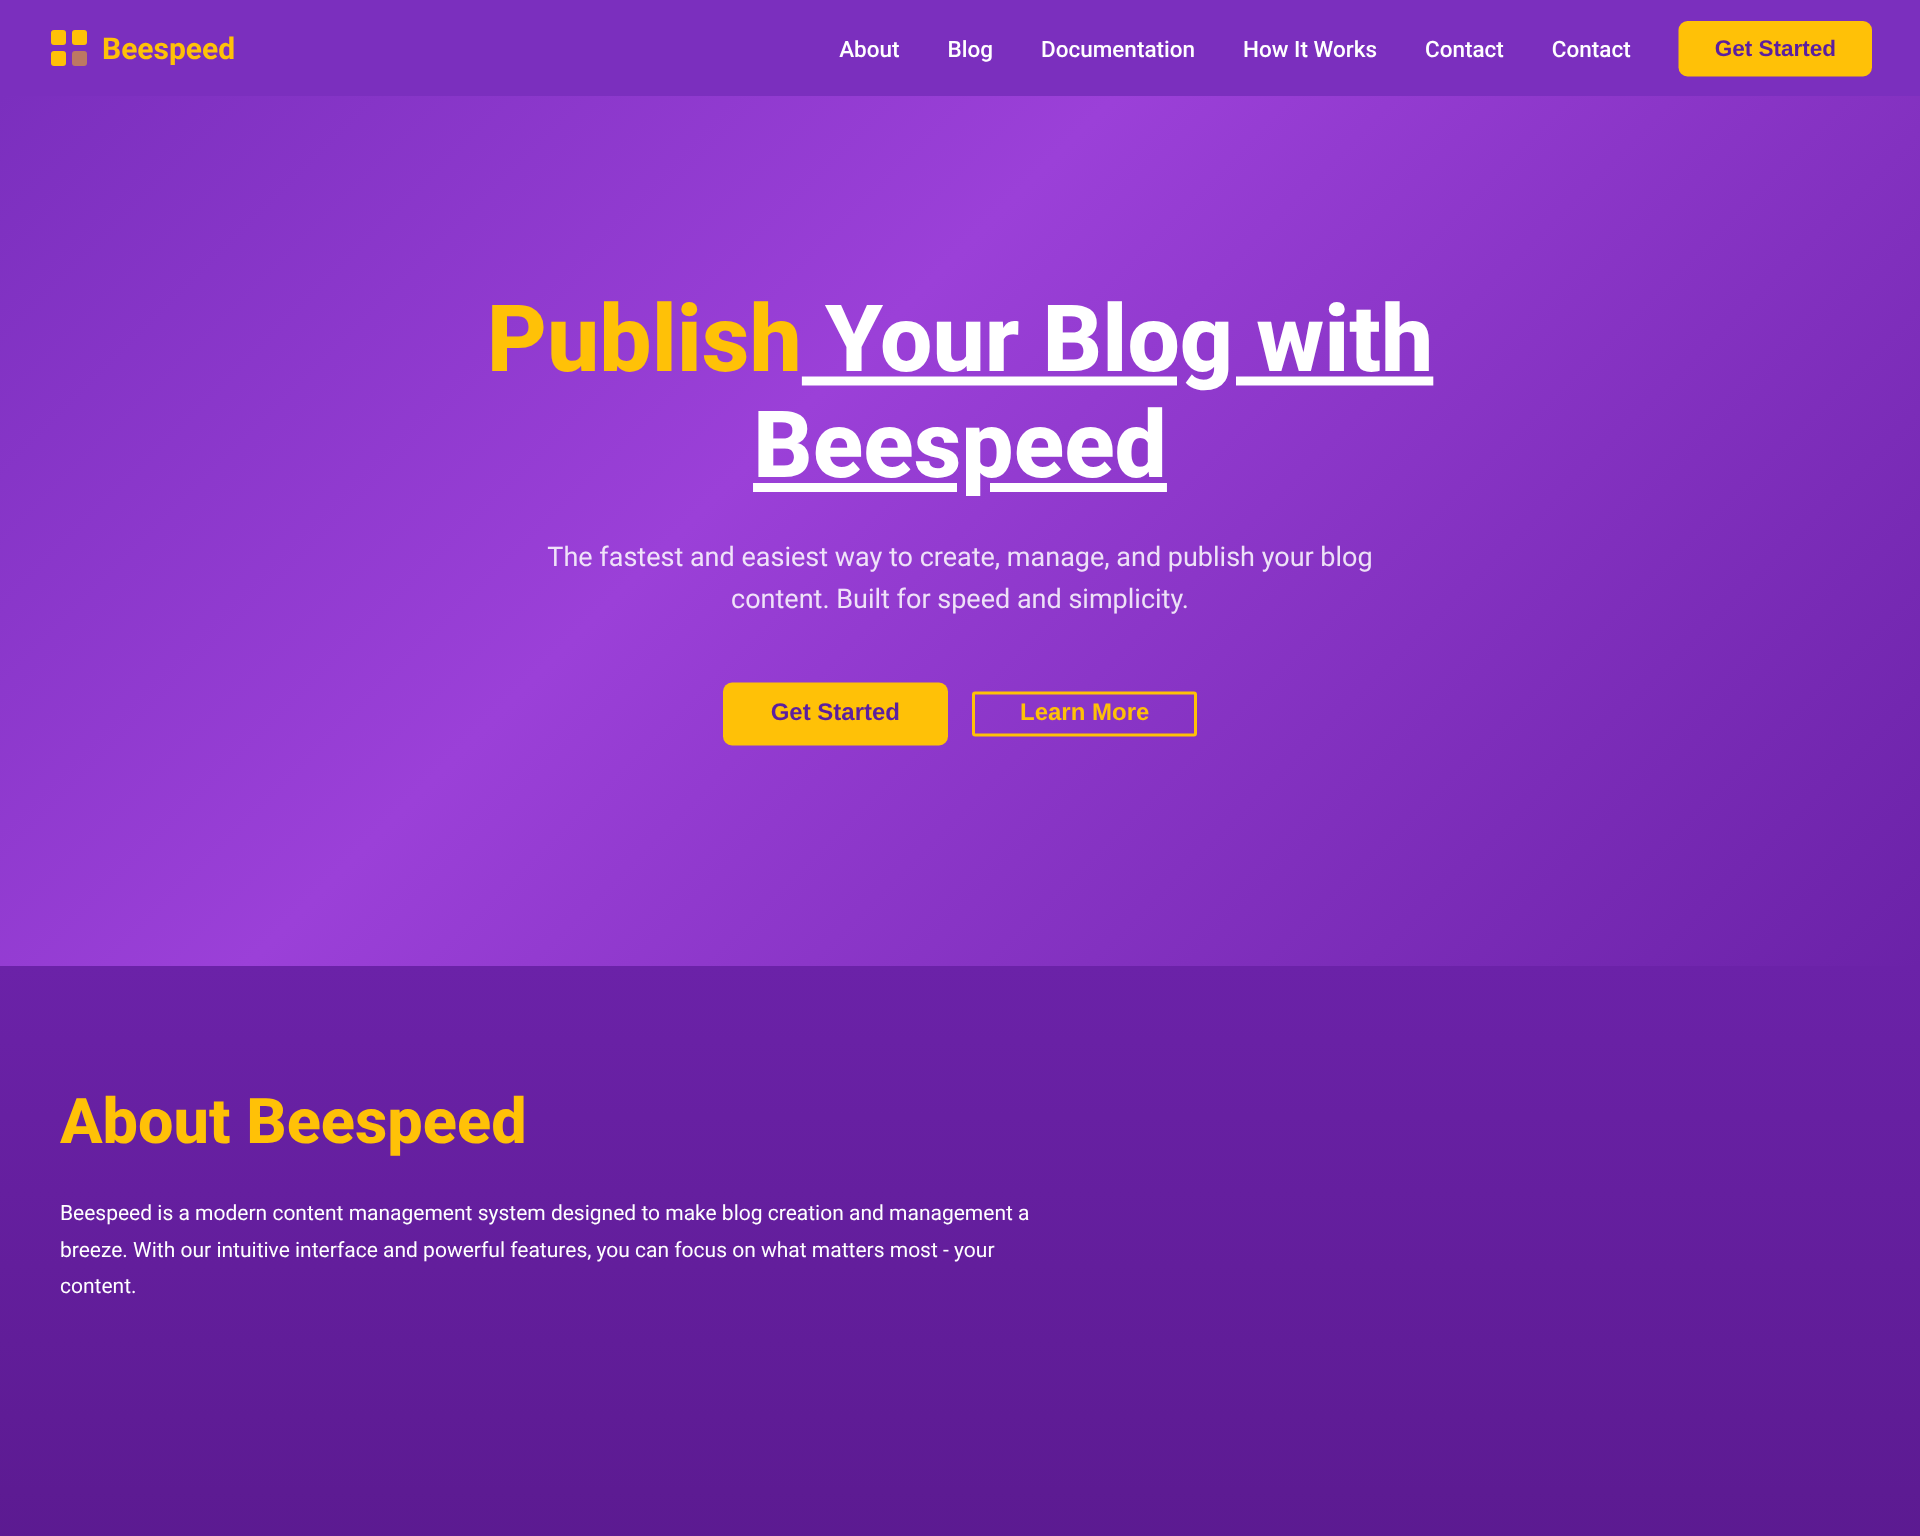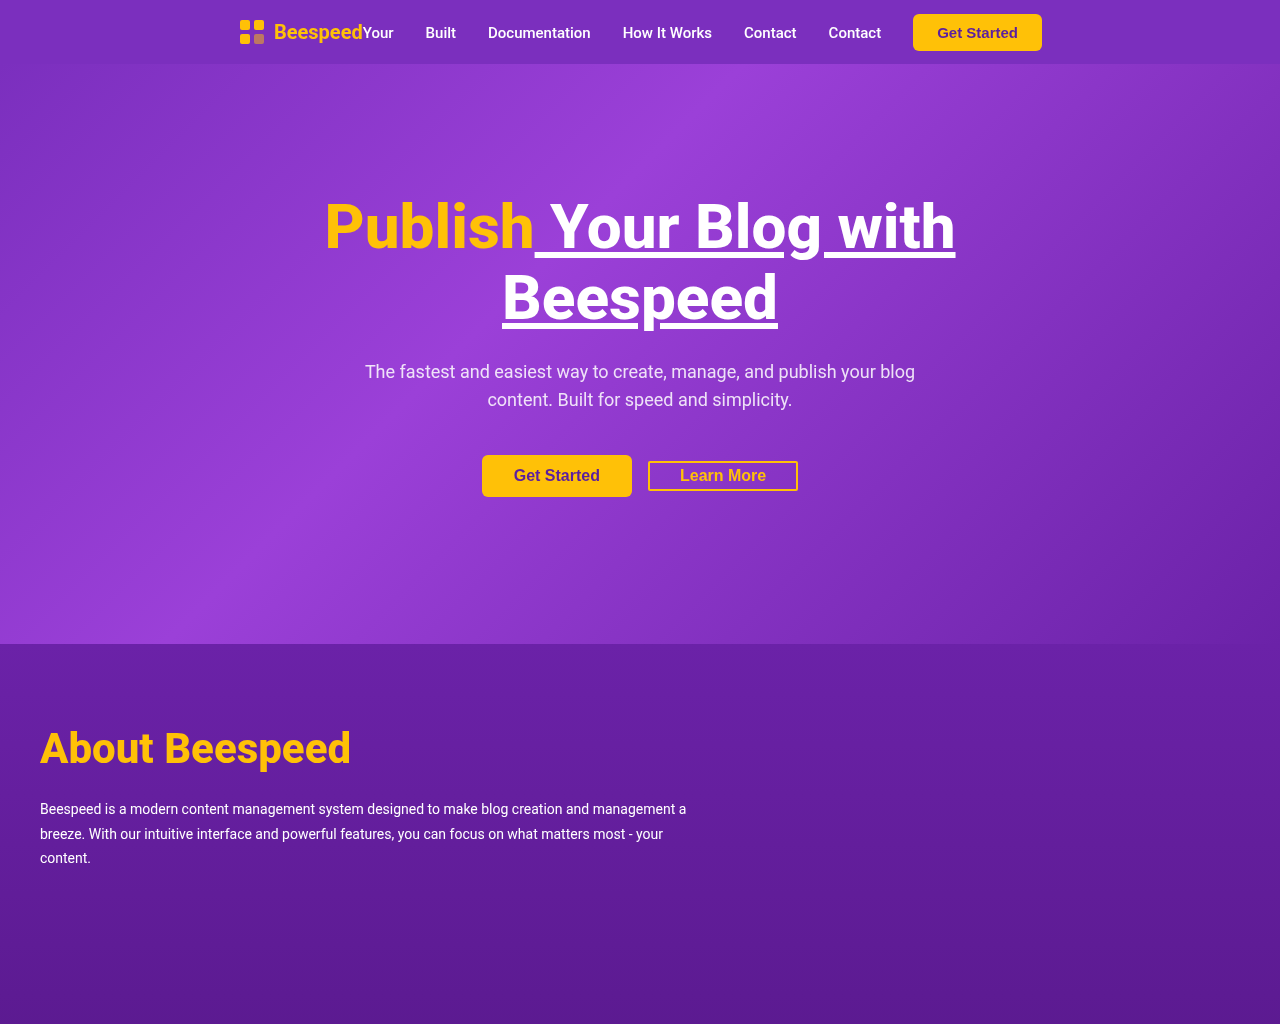--- a/index.html
+++ b/index.html
@@ -14,21 +14,21 @@
       color: white;
       width: 1280px;
       min-height: 1024px;
       overflow-x: hidden;
     }
 
     
     nav {
       display: flex;
       align-items: center;
-      justify-content: center;
+      justify-content: space-between;
       padding: 0 32px;
       height: 64px;
       background-color: #7B2FBE;
       position: relative;
       z-index: 10;
     }
 
     .nav-logo {
       display: flex;
       align-items: center;
@@ -180,24 +180,24 @@
       <rect x="2" y="2" width="10" height="10" rx="2" fill="#FFC107"></rect>
       <rect x="16" y="2" width="10" height="10" rx="2" fill="#FFC107"></rect>
       <rect x="2" y="16" width="10" height="10" rx="2" fill="#FFC107"></rect>
       <rect x="16" y="16" width="10" height="10" rx="2" fill="#FFC107" opacity="0.5"></rect>
     </svg>
     <span class="nav-brand">Beespeed</span>
   </a>
 
   <ul class="nav-links">
     <li>
-      <a href="#about">Your</a>
-    </li>
-    <li>
-      <a href="#blog">Built</a>
+      <a href="#about">About</a>
+    </li>
+    <li>
+      <a href="#blog">Blog</a>
     </li>
     <li>
       <a href="#docs">Documentation</a>
     </li>
     <li>
       <a href="#how">How It Works</a>
     </li>
     <li>
       <a href="#pricing">Contact</a>
     </li>

